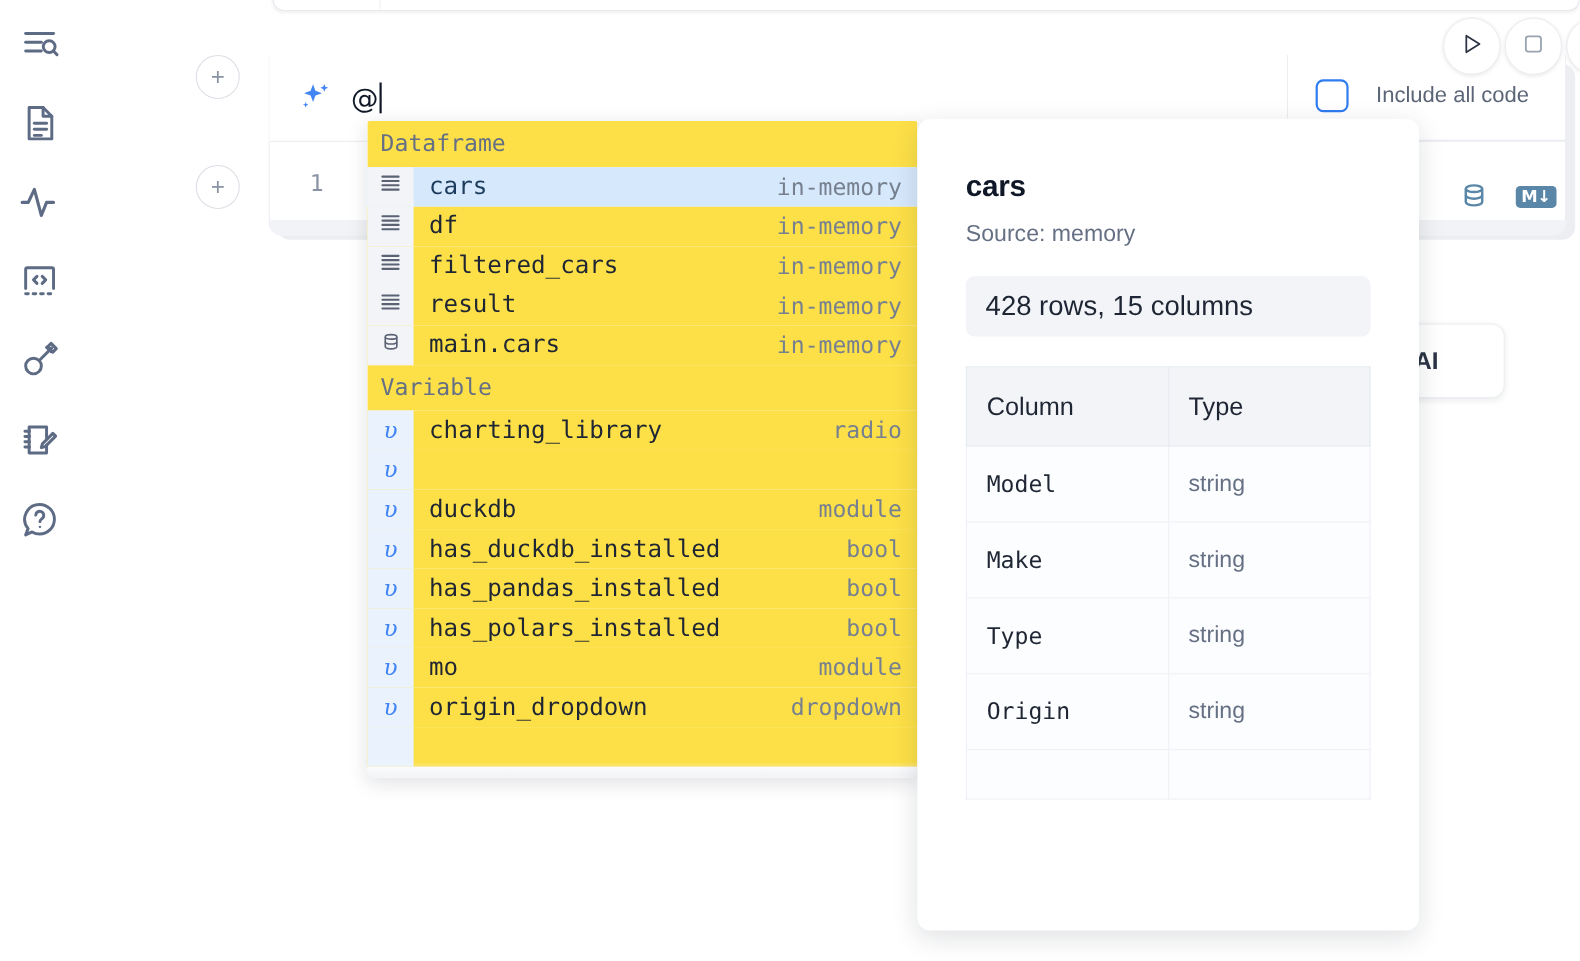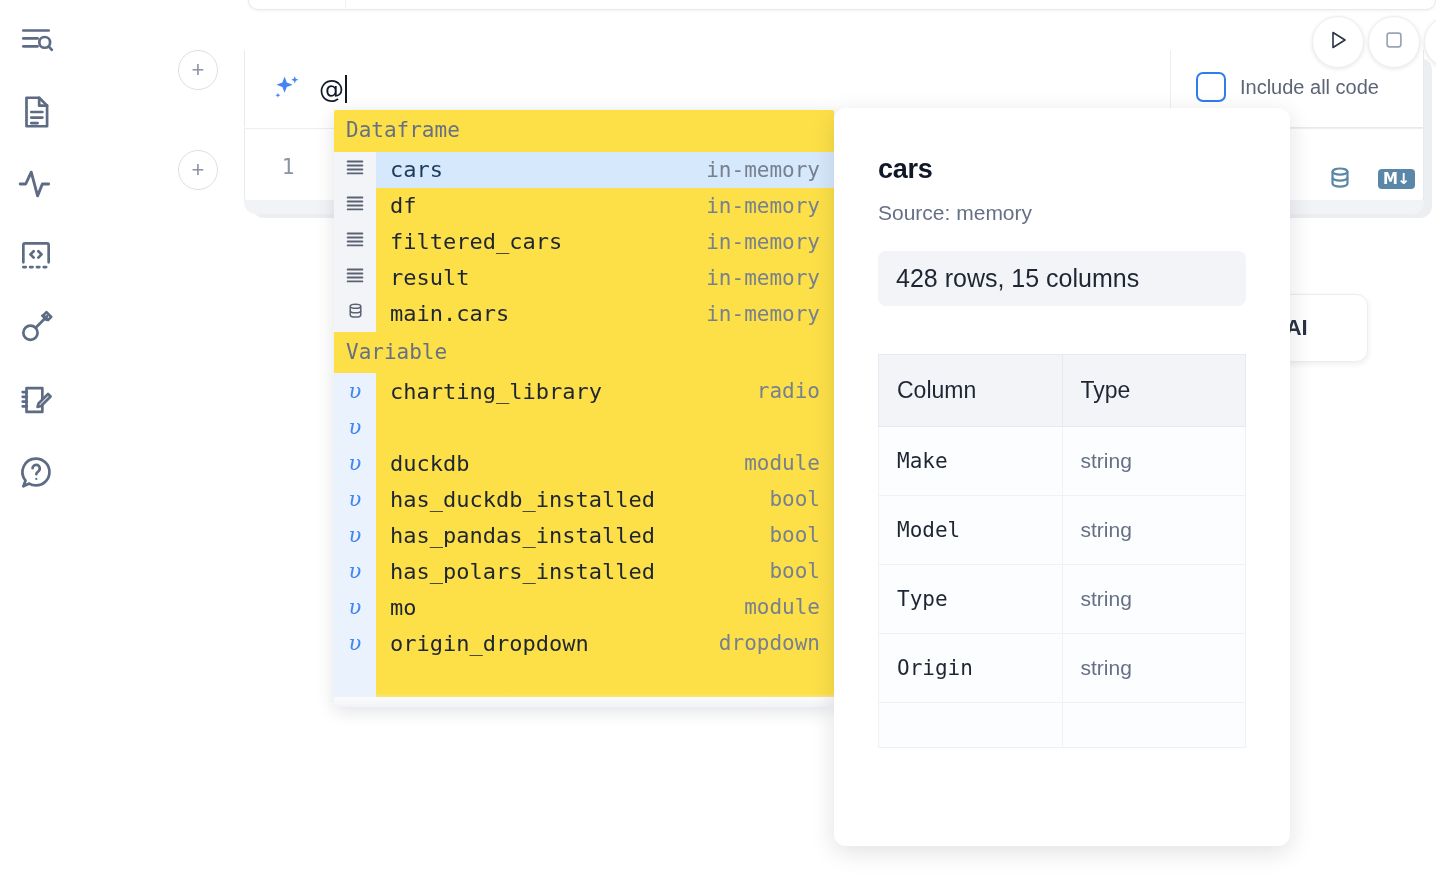--- a/index.html
+++ b/index.html
@@ -64,21 +64,21 @@
   .sparkle { width:34px; height:34px; color:#4285f4; flex:0 0 auto; }
   .prompt-text {
     font-family:"DejaVu Sans", sans-serif; font-size:25px; color:#101828;
     position:relative; letter-spacing:0;
   }
   .caret {
     display:inline-block; width:2px; height:28px; background:#101828;
     vertical-align:-5px; margin-left:1px;
   }
   .include-row {
-    position:absolute; left:1196px; top:72px; display:flex; align-items:center; gap:14px;
+    position:absolute; left:1196px; top:72px; display:flex; align-items:center; gap:25px;
   }
   .checkbox {
     width:30px; height:30px; border:2px solid #2f7bf0; border-radius:7px; background:#fff;
     cursor:pointer; flex:0 0 auto;
   }
   .include-label { font-size:20px; color:#5c6577; }
 
   
   .round-btn {
     position:absolute; width:52px; height:52px; border-radius:50%;
@@ -174,21 +174,21 @@
     box-shadow:0 6px 24px rgba(15,23,42,0.13);
     overflow:hidden; z-index:30;
   }
   .pv-inner { padding:46px 44px 0 44px; }
   .pv-title { font-size:27px; font-weight:700; color:#101828; letter-spacing:-0.3px; }
   .pv-source { font-size:21px; color:#667085; margin-top:16px; }
   .pv-badge {
     margin-top:26px; background:#f2f4f8; border-radius:8px;
     padding:13px 18px; font-size:25px; color:#1e2533;
   }
-  .pv-table { margin-top:48px; width:100%; border-collapse:collapse; table-layout:fixed; }
+  .pv-table { margin-top:27px; width:100%; border-collapse:collapse; table-layout:fixed; }
   .pv-table th {
     background:#f2f4f8; text-align:left; font-weight:400;
     font-size:23px; color:#1e2533;
     padding:22px 18px; border:1px solid #e6eaf0;
   }
   .pv-table td {
     padding:22px 18px; border:1px solid #eef1f5; background:#fcfdfe;
     font-size:22px;
   }
   .pv-table td.col-name { font-family:"DejaVu Sans Mono", monospace; color:#1e2533; font-size:21px; }
@@ -487,25 +487,25 @@
       <div class="pv-badge">428 rows, 15 columns</div>
       <table class="pv-table">
         <thead>
             <tr id="pv-head">
               <th>Column</th>
               <th>Type</th>
             </tr>
           </thead>
         <tbody id="pv-body">
             <tr>
-              <td class="col-name">Make</td>
+              <td class="col-name">Model</td>
               <td class="col-type">string</td>
             </tr>
             <tr>
-              <td class="col-name">Model</td>
+              <td class="col-name">Make</td>
               <td class="col-type">string</td>
             </tr>
             <tr>
               <td class="col-name">Type</td>
               <td class="col-type">string</td>
             </tr>
             <tr>
               <td class="col-name">Origin</td>
               <td class="col-type">string</td>
             </tr>

